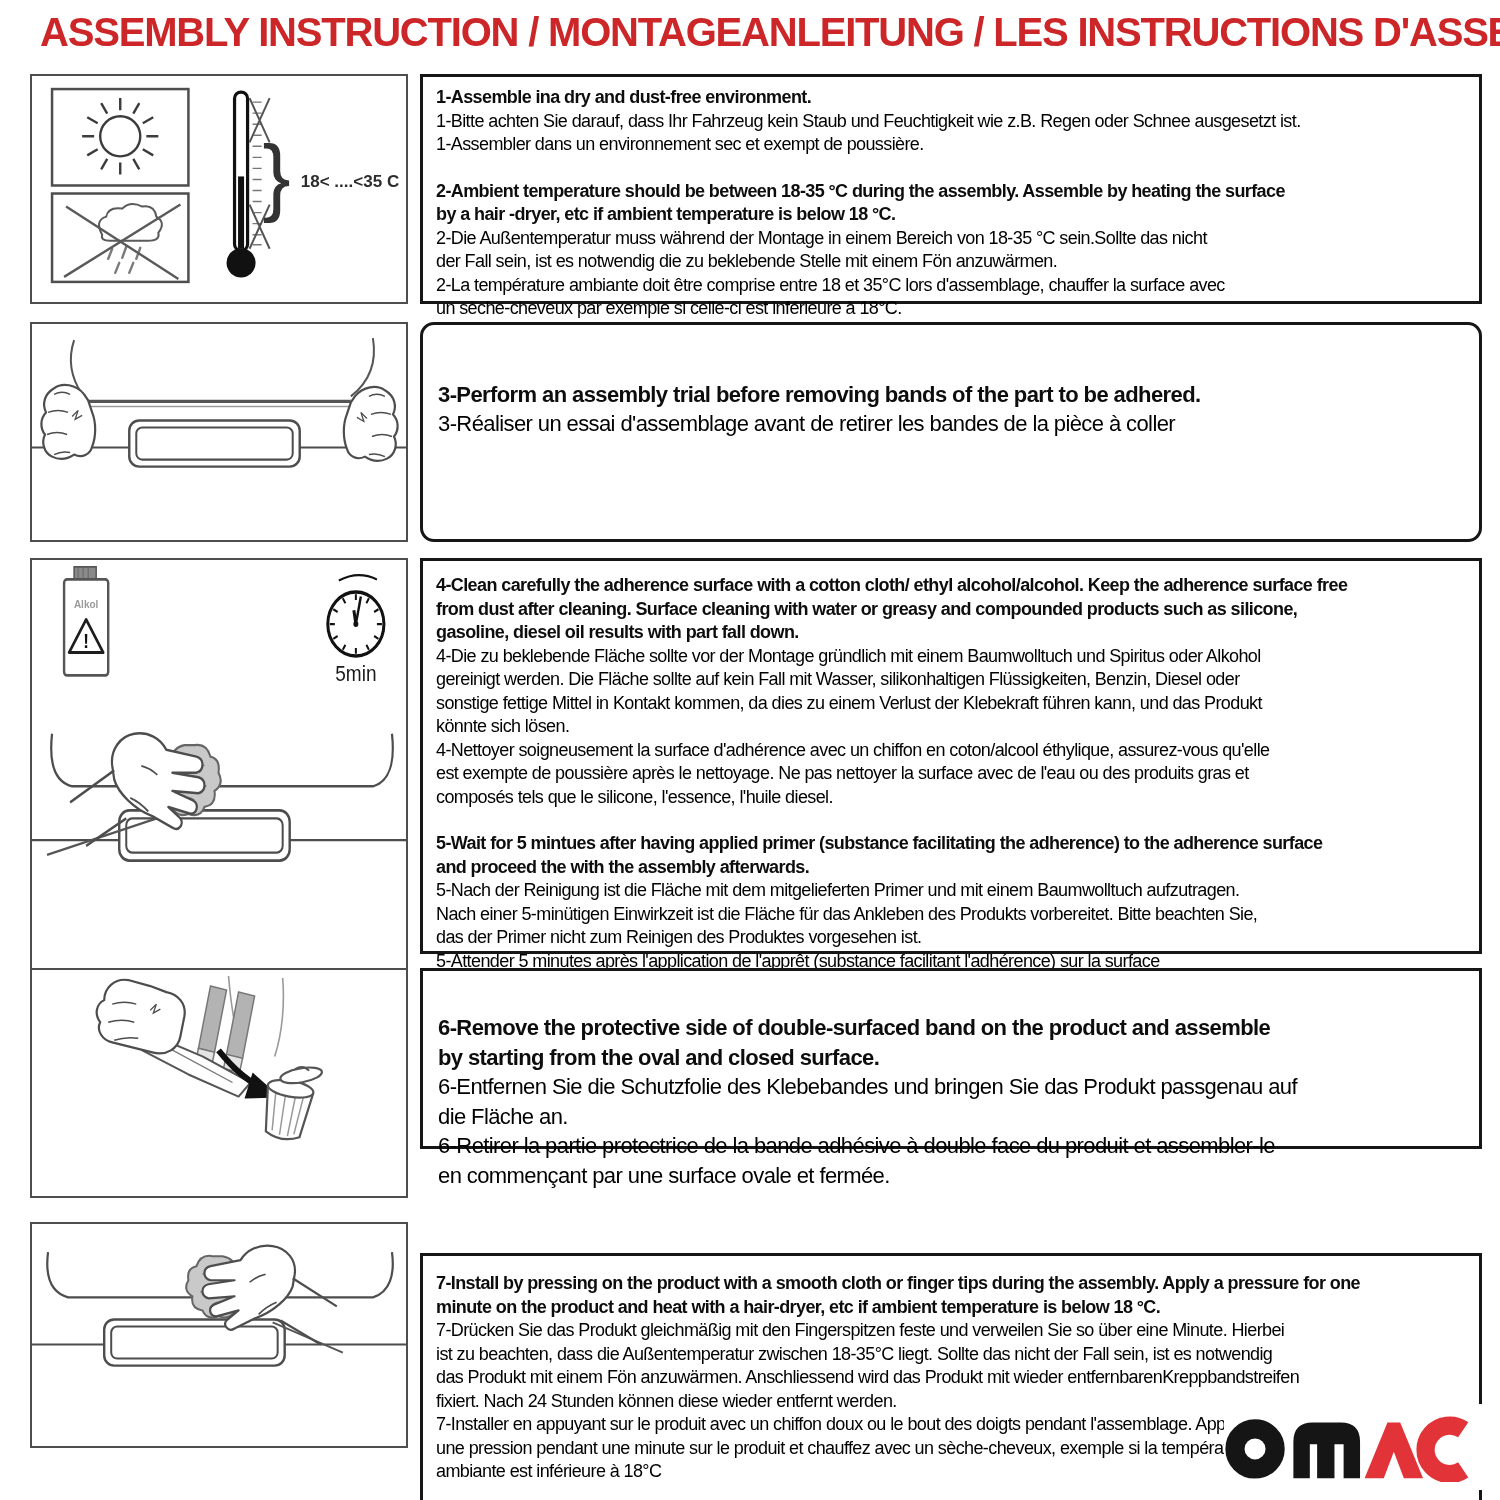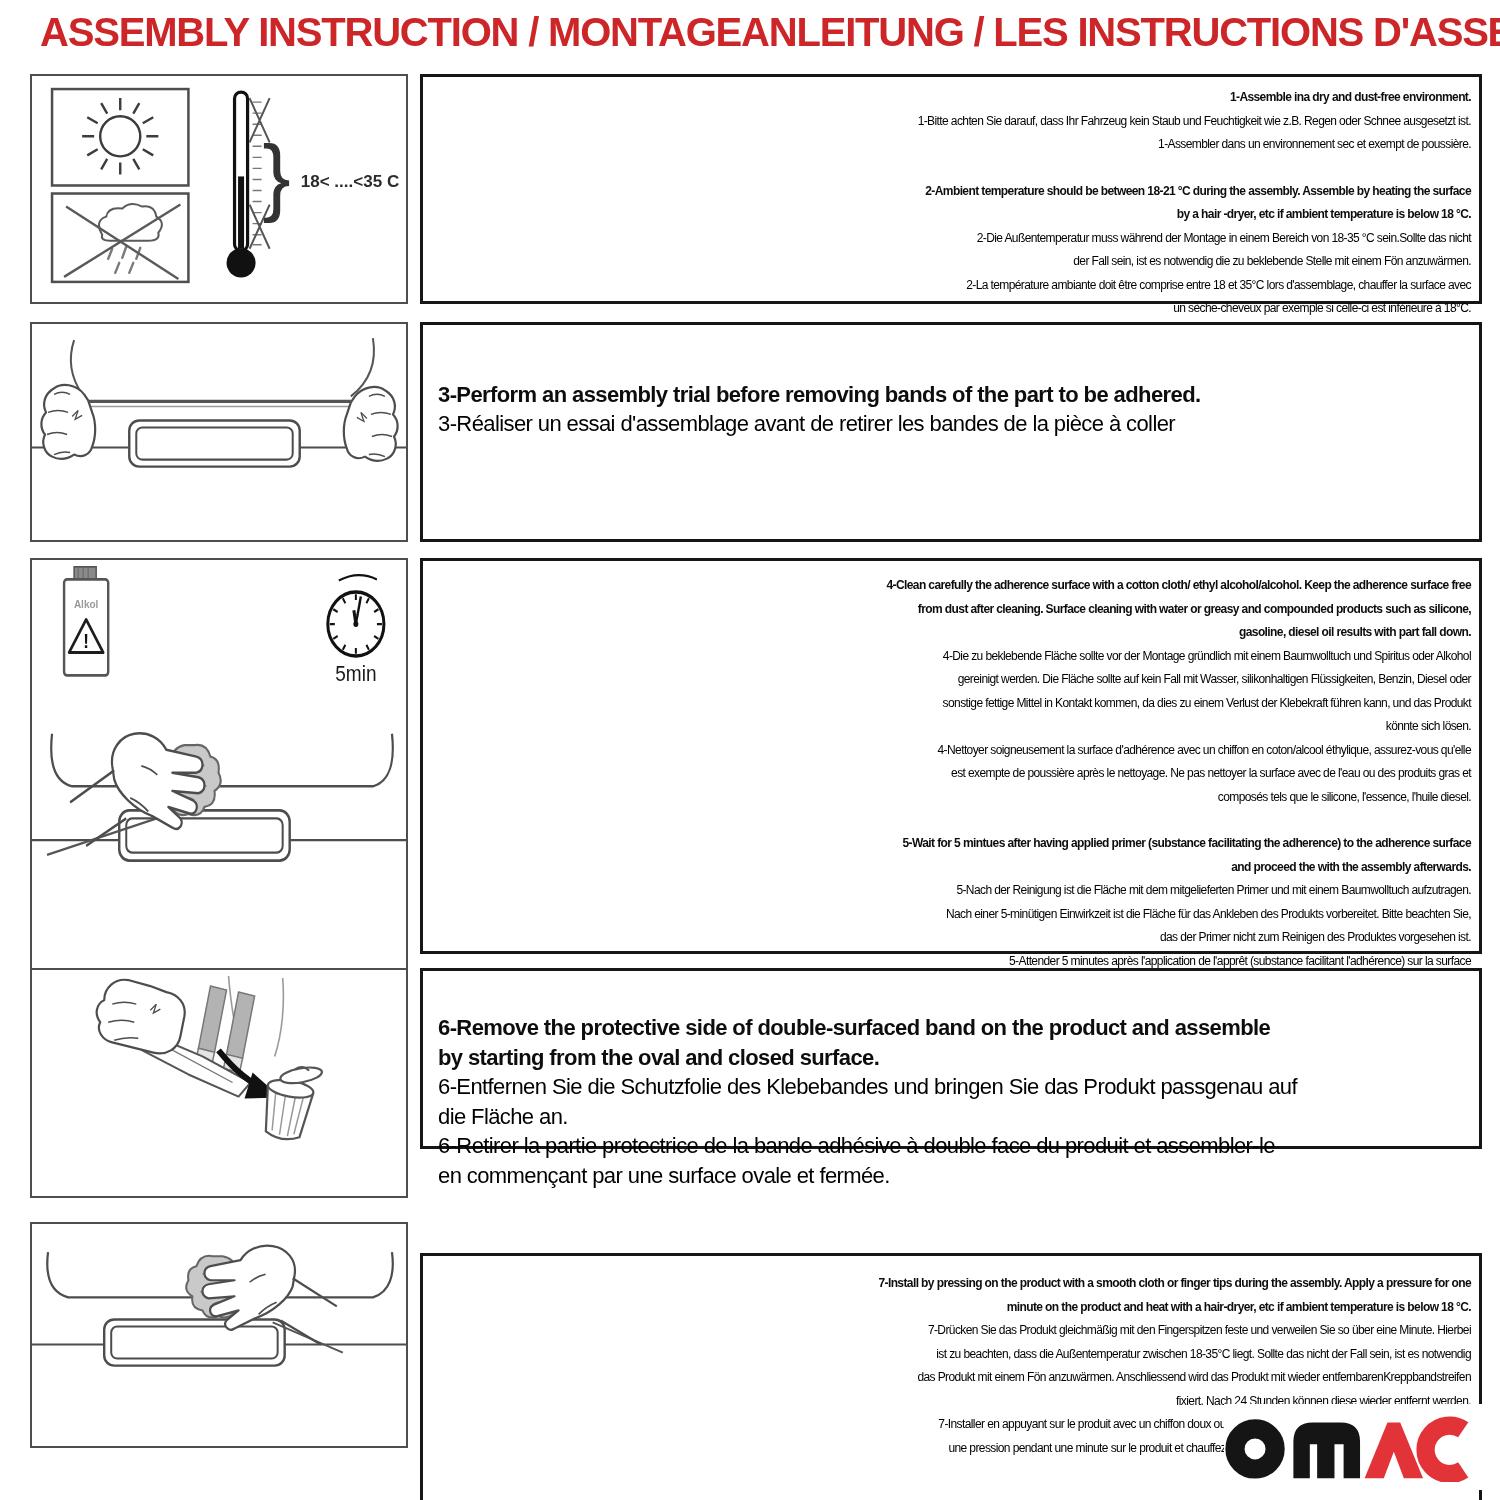--- a/index.html
+++ b/index.html
@@ -6,24 +6,24 @@
   .page{position:relative;width:1500px;height:1500px;background:#fff;overflow:hidden;
         font-family:"Liberation Sans", sans-serif;}
   .title{position:absolute;left:40px;top:10px;width:1440px;margin:0;
          font-size:40px;font-weight:bold;letter-spacing:-1.2px;color:#CC2629;white-space:nowrap;}
   .illust{position:absolute;left:30px;width:378px;border:2.5px solid #4e4e4e;background:#fff;box-sizing:border-box;}
   .illust svg{display:block;width:100%;height:100%;}
   .textbox{position:absolute;left:420px;width:1062px;border:3px solid #161616;background:#fff;box-sizing:border-box;}
   .para{white-space:pre-line;color:#000000;margin:0;}
   .para.bold{font-weight:bold;color:#0d0d0d;}
   .spacer{height:23px;}
-  .small .para{font-size:12px;line-height:23.5px;letter-spacing:-0.6px;text-align:right;}
+  .small .para{font-size:18px;line-height:23.5px;letter-spacing:-0.6px;}
   .large .para{font-size:22px;line-height:28.5px;letter-spacing:-0.6px;}
   .pad-r1{padding:9px 8px 4px 13px;}
-  .pad-r2{padding:56px 8px 4px 15px;}
+  .pad-r2{padding:56px 8px 4px 15px;border-radius:14px;}
   .pad-r2 .para{max-width:930px;}
   .pad-r3{padding:13px 8px 12px 13px;}
   .pad-r4{padding:42px 8px 4px 15px;}
   .pad-r4 .para{max-width:990px;line-height:29.5px;}
   .pad-r5{padding:16px 8px 4px 13px;}
   .logo-patch{position:absolute;left:1224px;top:1404px;width:268px;height:86px;background:#fff;
               display:flex;align-items:flex-start;justify-content:flex-start;padding-top:10px;box-sizing:border-box;}
   
   #row1-il{top:74px;height:230px;}   #row1-tx{top:74px;height:230px;}
   #row2-il{top:322px;height:220px;}  #row2-tx{top:322px;height:220px;}
@@ -72,21 +72,21 @@
         <text x="230" y="128" font-size="84" fill="#333">}</text>
       </g>
       <text x="268" y="111" font-size="17" font-weight="bold" fill="#2c2c2c">18&lt; ....&lt;35 C</text>
     </svg>
   </div>
   <div class="textbox small pad-r1" id="row1-tx">
       <div class="para bold">1-Assemble ina dry and dust-free environment.</div>
       <div class="para">1-Bitte achten Sie darauf, dass Ihr Fahrzeug kein Staub und Feuchtigkeit wie z.B. Regen oder Schnee ausgesetzt ist.</div>
       <div class="para">1-Assembler dans un environnement sec et exempt de poussière.</div>
       <div class="spacer"></div>
-      <div class="para bold">2-Ambient temperature should be between 18-21 °C  during the assembly. Assemble by heating the surface
+      <div class="para bold">2-Ambient temperature should be between 18-35 °C  during the assembly. Assemble by heating the surface
 by a hair -dryer, etc if ambient temperature is below 18 °C.</div>
       <div class="para">2-Die Außentemperatur muss während der Montage in einem Bereich von 18-35 °C  sein.Sollte das nicht
 der Fall sein, ist es notwendig die zu beklebende Stelle mit einem Fön anzuwärmen.</div>
       <div class="para">2-La température ambiante doit être comprise entre 18 et 35°C lors d'assemblage, chauffer la surface avec
 un sèche-cheveux par exemple si celle-ci est inférieure à 18°C.</div>
     </div>
 
   <div class="illust" id="row2-il">
     <svg viewBox="0 0 373 215" preserveAspectRatio="none">
       <path d="M0,123 H373" stroke="#4d4d4d" stroke-width="2" fill="none"></path>

